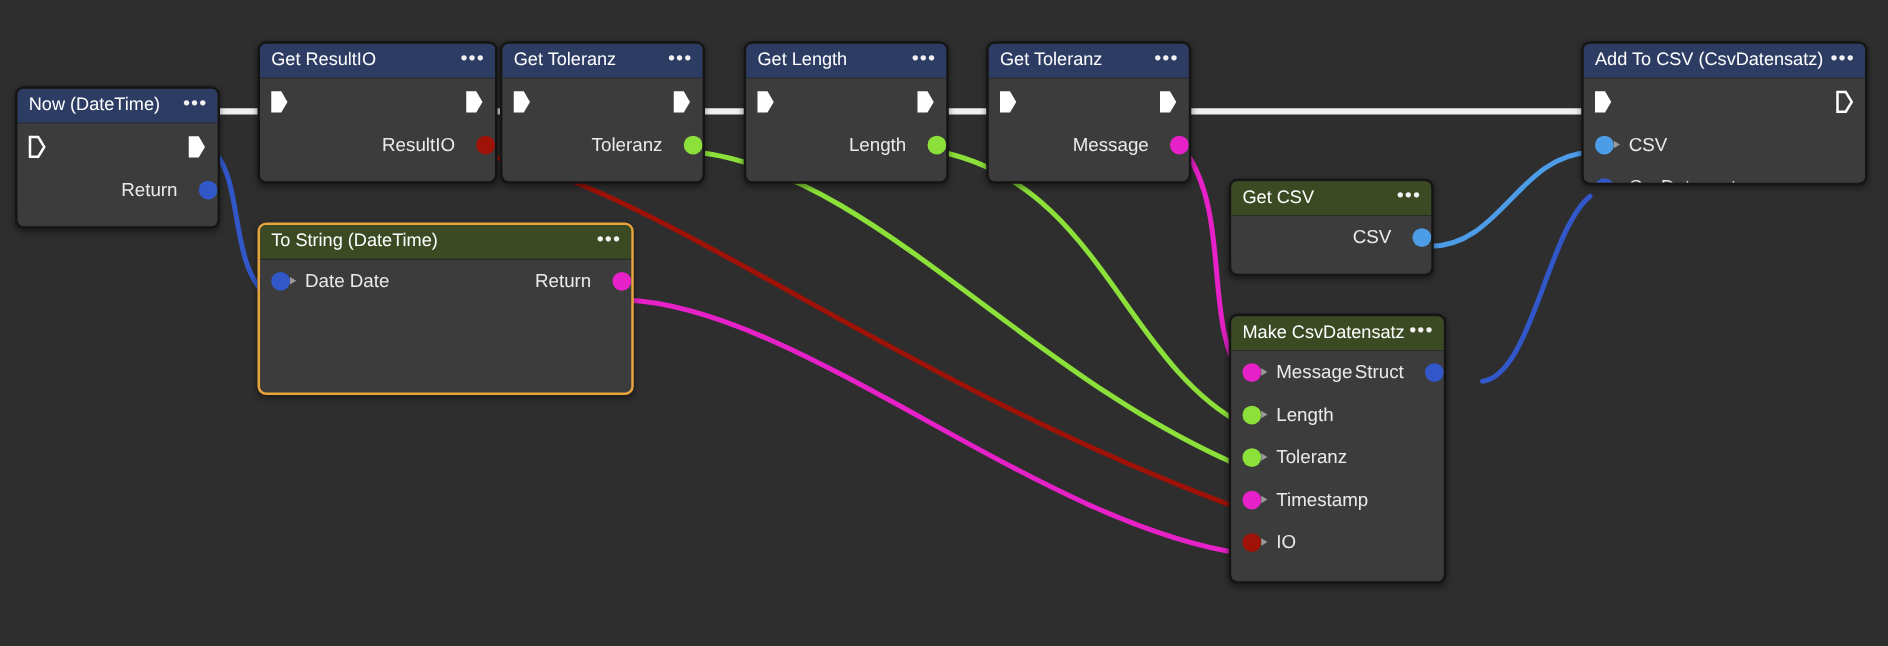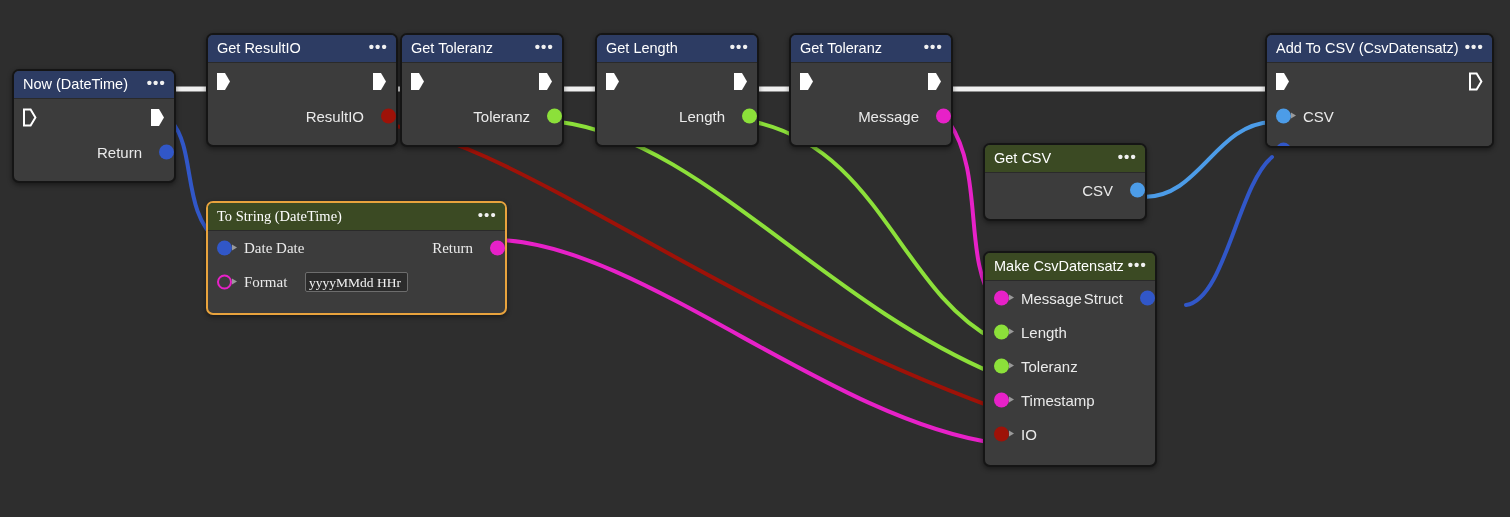--- a/index.html
+++ b/index.html
@@ -316,42 +316,34 @@
           </div>
           <div class="data-row">
             <div class="pin left" style="color: rgb(49, 87, 200);">
               <div class="dot" style="background: rgb(49, 87, 200);"></div>
               <div class="arrow"></div>
             </div>
             <span class="pin-label left">CsvDatensatz</span>
           </div>
         </div>
       </div>
-      <div class="node selected" style="left: 206px; top: 201px; width: 301px; height: 114px; font-family: Liberation Serif, serif;">
+      <div class="node selected" style="left: 206px; top: 178px; width: 301px; height: 138px;">
         <div class="node-header hdr-green"><span class="node-title">To String (DateTime)</span><span class="dots">•••</span></div>
         <div class="node-body">
           <div class="data-row">
             <div class="pin left" style="color: rgb(49, 87, 200);">
               <div class="dot" style="background: rgb(49, 87, 200);"></div>
               <div class="arrow"></div>
             </div>
             <span class="pin-label left">Date Date</span>
             <div class="pin right" style="color: rgb(231, 33, 200);">
               <div class="dot" style="background: rgb(231, 33, 200);"></div>
               <div class="arrow"></div>
             </div>
             <span class="pin-label right">Return</span>
-          </div>
-          <div class="data-row">
-            <div class="pin left" style="color: rgb(231, 33, 200);">
-              <div class="dot hollow"></div>
-              <div class="arrow"></div>
-            </div>
-            <span class="pin-label left">Format</span>
-            <div class="value-box" style="left: 97px; width: 103px;">yyyyMMdd HHr</div>
           </div>
         </div>
       </div>
       <div class="node" style="left: 983px; top: 143px; width: 164px; height: 78px;">
         <div class="node-header hdr-green"><span class="node-title">Get CSV</span><span class="dots">•••</span></div>
         <div class="node-body">
           <div class="data-row">
             <div class="pin right" style="color: rgb(76, 156, 232);">
               <div class="dot" style="background: rgb(76, 156, 232);"></div>
               <div class="arrow"></div>

